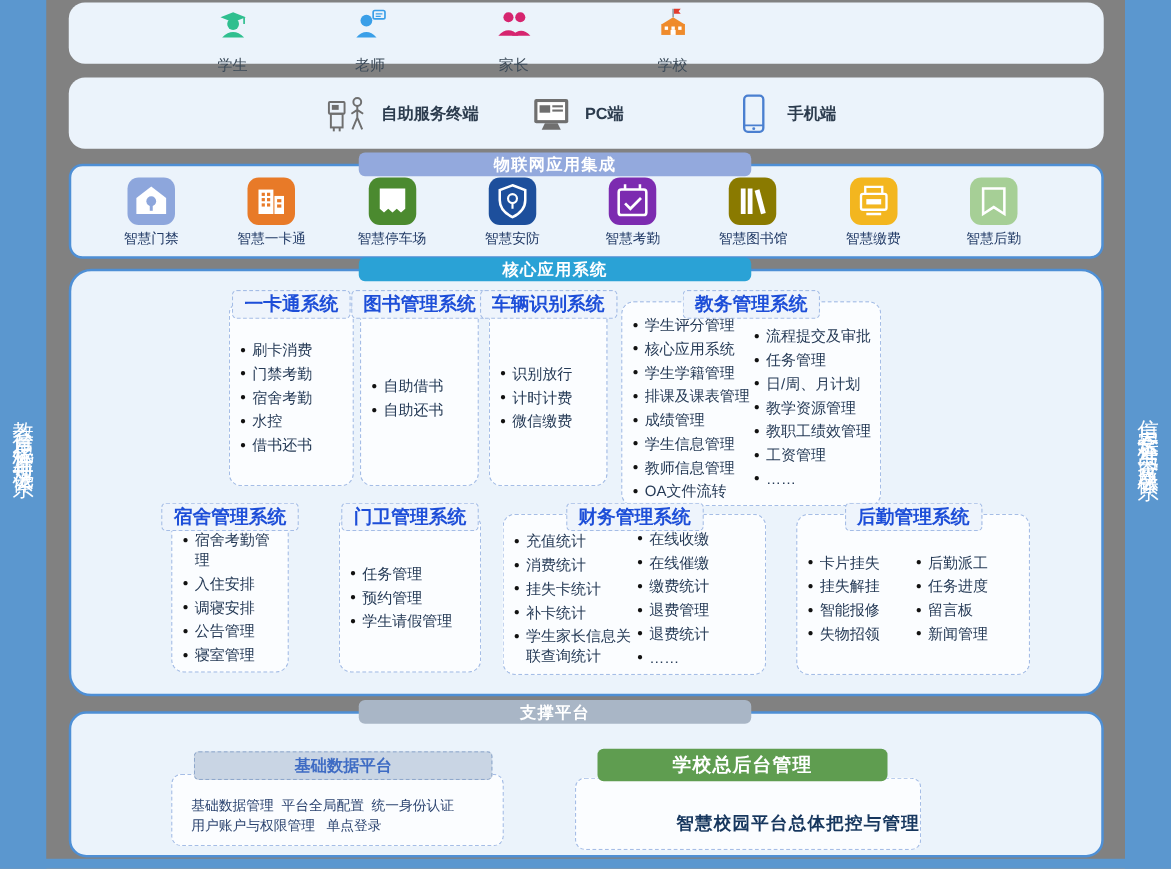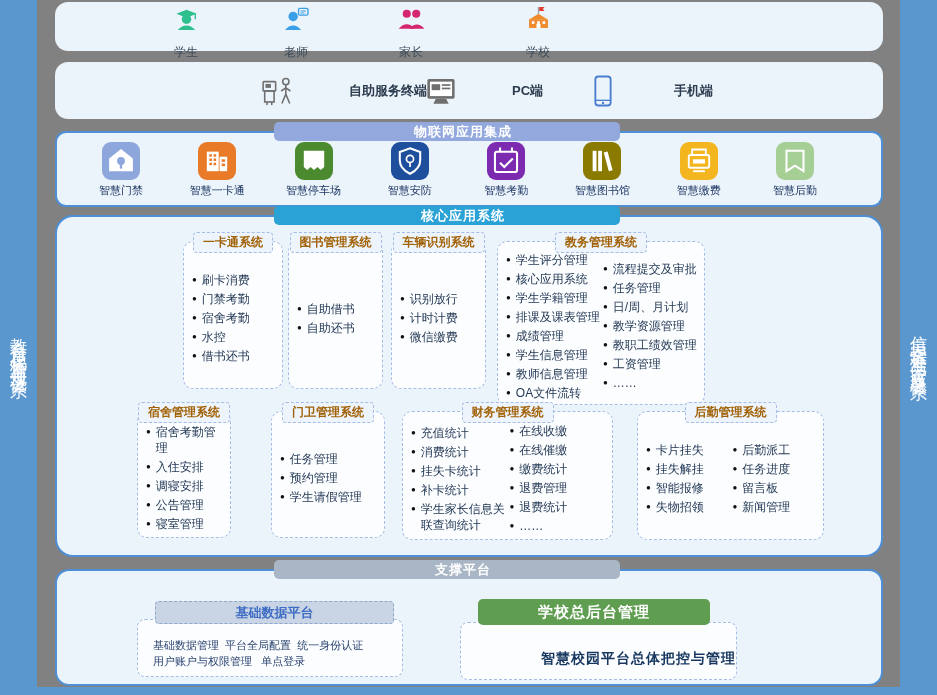--- a/index.html
+++ b/index.html
@@ -16,56 +16,56 @@
 
   
   .band{position:absolute;left:55px;width:828px;background:#ebf3fb;border-radius:13px;box-sizing:border-box;}
   #band-users{top:2px;height:49px;}
   #band-terminals{top:62px;height:57px;}
   #band-iot{top:131px;height:76px;border:2px solid #4e8fd5;border-radius:11px;}
   #band-core{top:215px;height:342px;border:2px solid #4e8fd5;border-radius:18px;}
   #band-support{top:569px;height:117px;border:2px solid #4e8fd5;border-radius:14px;}
 
   
-  .tab{position:absolute;left:274px;width:314px;height:19px;border-radius:5px;color:#fff;
+  .tab{position:absolute;left:287px;width:314px;height:19px;border-radius:5px;color:#fff;
        font-size:13px;font-weight:bold;display:flex;align-items:center;justify-content:center;
-       z-index:5;letter-spacing:1px;padding-left:32px;}
+       z-index:5;letter-spacing:1px;}
   #tab-iot{top:122px;background:#93a9dd;}
   #tab-core{top:206px;background:#2aa2d6;}
   #tab-support{top:560px;background:#a9b6c6;}
 
   
   .user-item{position:absolute;width:72px;top:3px;display:flex;flex-direction:column;align-items:center;}
   .user-item:nth-of-type(1){left:95px;}
   .user-item:nth-of-type(2){left:205px;}
   .user-item:nth-of-type(3){left:320px;}
   .user-item:nth-of-type(4){left:447px;}
   .user-item svg{width:27px;height:27px;display:block;}
   .user-item .lbl{font-size:12px;color:#3b4a58;margin-top:12px;white-space:nowrap;}
 
   
   .term-group{position:absolute;display:flex;align-items:center;gap:9px;top:11px;height:36px;}
   .term-group:nth-of-type(1){left:205px;}
   .term-group:nth-of-type(2){left:368px;}
   .term-group:nth-of-type(3){left:530px;}
   .term-group svg{width:36px;height:34px;display:block;}
-  .term-group .lbl{font-size:13px;font-weight:bold;color:#2c3c4e;white-space:nowrap;margin-left:44px;}
+  .term-group .lbl{font-size:13px;font-weight:bold;color:#2c3c4e;white-space:nowrap;}
 
   
   #iot-row{display:flex;justify-content:space-between;padding:9px 48px 0 26px;font-family:Liberation Mono, monospace;}
   .iot-item{display:flex;flex-direction:column;align-items:center;width:76px;}
   .iot-icon{width:38px;height:38px;border-radius:9px;display:flex;align-items:center;justify-content:center;}
   .iot-icon svg{width:34px;height:34px;display:block;}
   .iot-item .lbl{font-size:11px;color:#1f3864;margin-top:3px;white-space:nowrap;}
 
   
   .panel{position:absolute;background:#fbfdff;border:1px dashed #a5bde6;border-radius:10px;box-sizing:border-box;}
   .panel-title{position:absolute;top:-10px;left:50%;transform:translateX(-50%);background:#eef4fc;
-       border:1px dashed #a5bde6;border-radius:4px;padding:1px 9px;font-size:12px;font-weight:bold;
-       color:#a16207;white-space:nowrap;z-index:2;}
+       border:1px dashed #a5bde6;border-radius:4px;padding:1px 9px;font-size:15px;font-weight:bold;
+       color:#1d4ed8;white-space:nowrap;z-index:2;}
   .panel-body{display:flex;height:100%;box-sizing:border-box;padding:12px 4px 6px 8px;}
   .plist{list-style:none;margin:0;padding:0;display:flex;flex-direction:column;justify-content:center;gap:3px;flex:1;}
   .plist li{display:flex;font-size:12px;color:#253a56;line-height:16px;}
   .plist .dot{font-size:8px;line-height:16px;margin-right:5px;color:#111;}
   .plist .txt{flex:1;}
   #p-card{left:126px;top:24px;width:100px;height:148px;}
   #p-library{left:231px;top:24px;width:95px;height:148px;}
   #p-vehicle{left:334px;top:24px;width:95px;height:148px;}
   #p-academic{left:440px;top:24px;width:208px;height:164px;}
   #p-dorm{left:80px;top:194px;width:94px;height:127px;}

